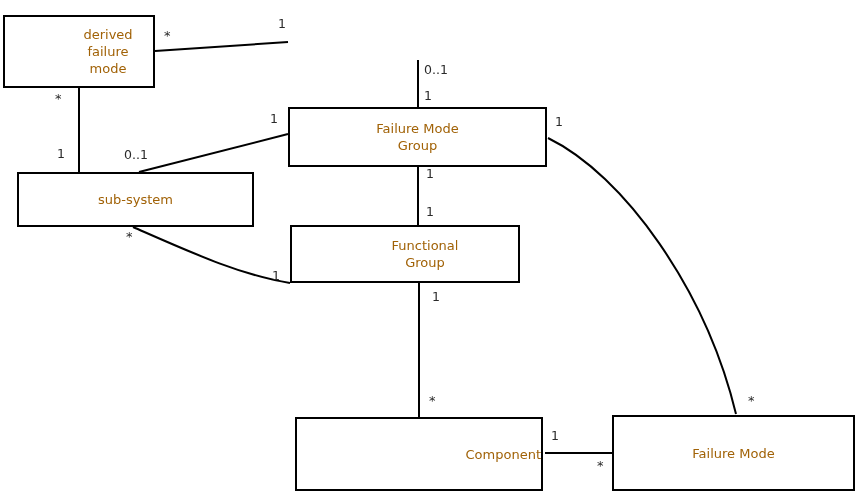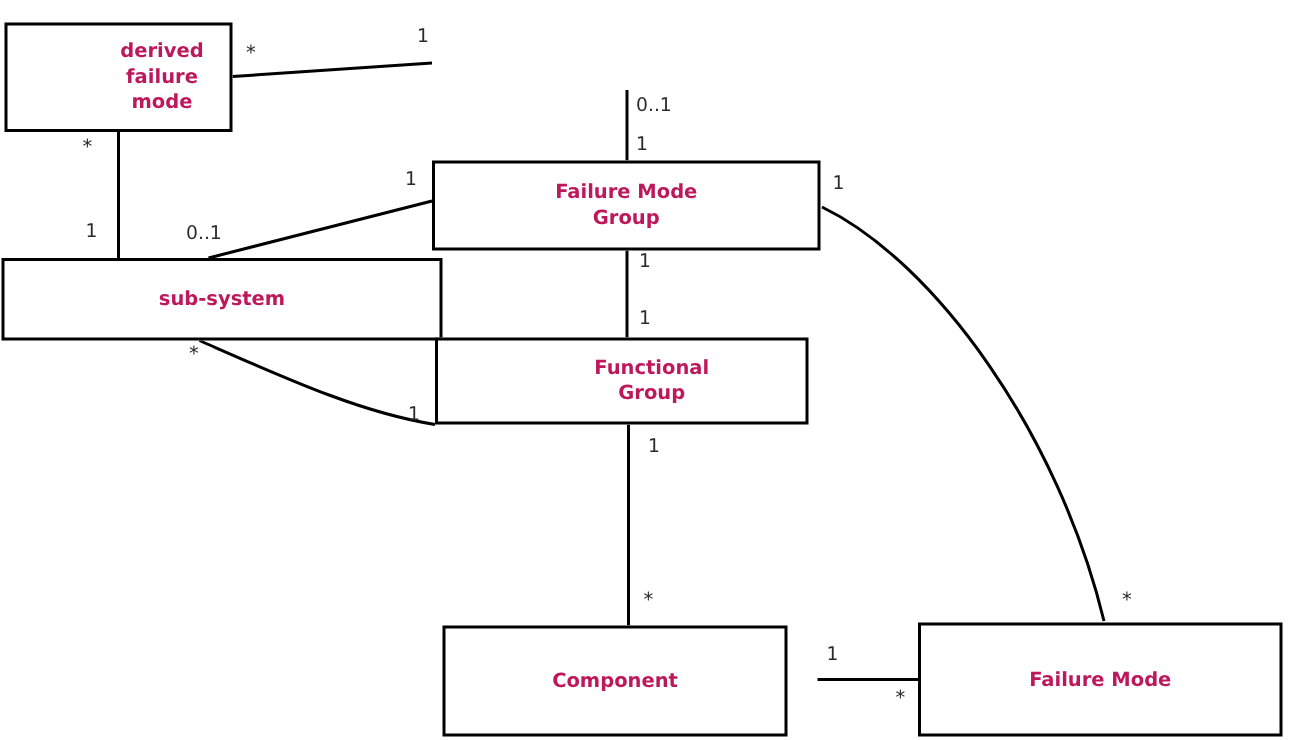--- a/index.html
+++ b/index.html
@@ -25,25 +25,24 @@
   }
   .node {
     position: absolute;
     box-sizing: border-box;
     border: 2px solid #000000;
     background: #ffffff;
     display: flex;
     align-items: center;
     justify-content: center;
     text-align: center;
-    color: #be185d;
+    color: #a16207;
     font-size: 13px;
     line-height: 17px;
     white-space: pre-line;
-    font-weight: bold;
   }
   .mult {
     position: absolute;
     color: #2a2a2a;
     font-size: 12.5px;
     line-height: 13px;
     white-space: nowrap;
   }
   .mult.star {
     font-size: 13px;
@@ -73,30 +72,30 @@
 failure
 mode</span>
   </div>
 
 
   <div class="node" style="left:288px; top:107px; width:259px; height:60px;">
     <span class="node-label">Failure Mode
 Group</span>
   </div>
 
-  <div class="node" style="left:1px; top:172px; width:294px; height:55px;">
+  <div class="node" style="left:17px; top:172px; width:237px; height:55px;">
     <span class="node-label">sub-system</span>
   </div>
 
-  <div class="node" style="left:290px; top:225px; width:249px; height:58px;padding-left:40px;">
+  <div class="node" style="left:290px; top:225px; width:230px; height:58px;padding-left:40px;">
     <span class="node-label">Functional
 Group</span>
   </div>
 
-  <div class="node" style="left:295px; top:417px; width:230px; height:74px;">
+  <div class="node" style="left:295px; top:417px; width:248px; height:74px;justify-content:flex-end;">
     <span class="node-label">Component</span>
   </div>
 
   <div class="node" style="left:612px; top:415px; width:243px; height:76px;">
     <span class="node-label">Failure Mode</span>
   </div>
 
   <div class="mult star" style="left:164px; top:29px;">*</div>
   <div class="mult" style="left:278px; top:17px;">1</div>
   <div class="mult star" style="left:55px; top:92px;">*</div>

